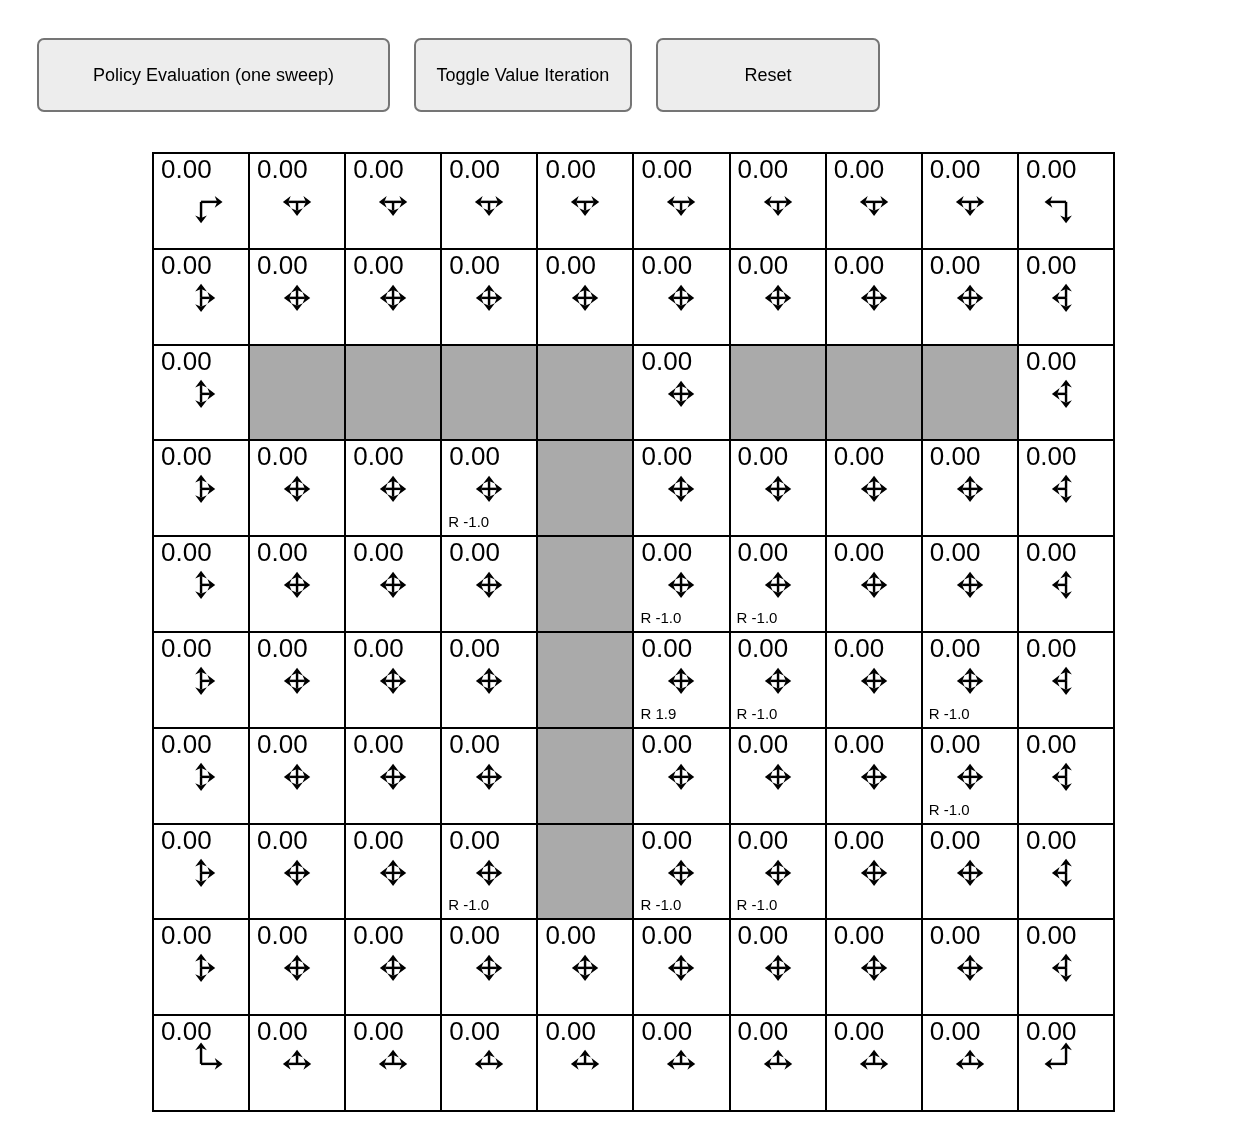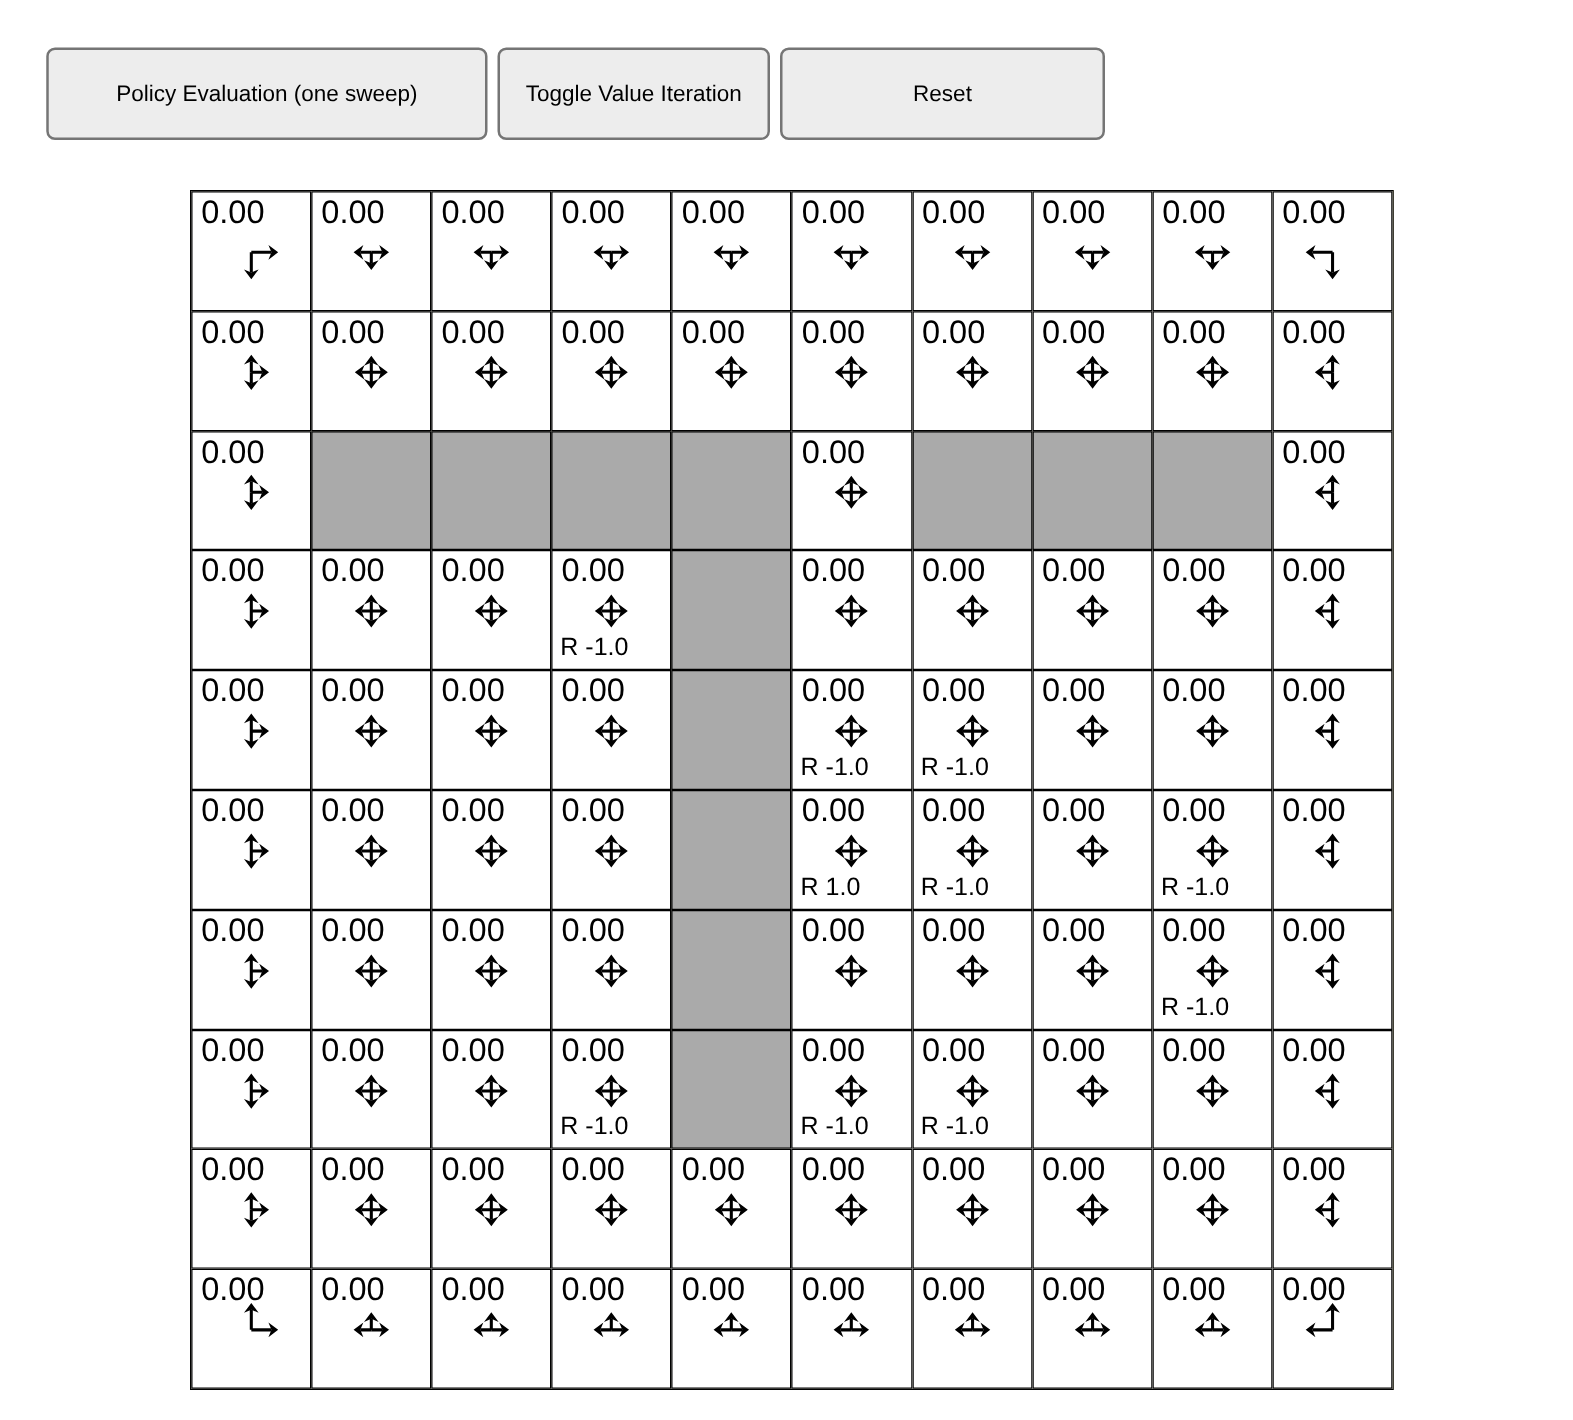--- a/index.html
+++ b/index.html
@@ -2,21 +2,21 @@
 <html style="--wall: #aaaaaa;"><head>
 <meta charset="utf-8">
 <style>
   html,body{margin:0;padding:0;background:#ffffff;}
   body{
     width:1258px;height:1136px;position:relative;
     font-family:"Liberation Sans", sans-serif;color:#000;
   }
   .toolbar{
     position:absolute;left:37px;top:38px;
-    display:flex;gap:8px;justify-content:center;
+    display:flex;gap:24px;justify-content:center;
   }
   .btn{
     height:74px;
     background:#ededed;
     border:2px solid #757575;
     border-radius:7px;
     font-family:"Liberation Sans", sans-serif;
     font-size:18px;color:#000;
     cursor:pointer;
   }
@@ -36,34 +36,34 @@
     overflow:hidden;
   }
   .cell.wall{background:var(--wall,#aaaaaa);}
   .val{
     position:absolute;top:1px;left:7px;
     font-size:26px;line-height:1.15;
     white-space:nowrap;
   }
   .reward{
     position:absolute;left:6px;bottom:5px;
-    font-size:20px;white-space:nowrap;
+    font-size:15px;white-space:nowrap;
   }
   .arrows{
     position:absolute;left:0;top:0;width:100%;height:100%;
     display:block;
   }
 </style>
 </head>
 <body>
 
 <div class="toolbar">
   <button class="btn" style="width:353px">Policy Evaluation (one sweep)</button>
   <button class="btn" style="width:218px">Toggle Value Iteration</button>
-  <button class="btn" style="width:260px">Reset</button>
+  <button class="btn" style="width:224px">Reset</button>
 </div>
 
 <div class="grid" id="grid">
     <div class="cell">
       <div class="val">0.00</div>
       <svg viewBox="0 0 96 96" class="arrows">
         <g>
           <line x1="48" y1="49" x2="64.5" y2="49" stroke="#000000" stroke-width="2.5"></line>
           <polygon points="70,49 62,55 64.5,49 62,43" fill="#000000"></polygon>
         </g>
@@ -947,21 +947,21 @@
         </g>
         <g>
           <line x1="48" y1="49" x2="40" y2="49" stroke="#000000" stroke-width="2.5"></line>
           <polygon points="34.5,49 42.5,43 40,49 42.5,55" fill="#000000"></polygon>
         </g>
         <g>
           <line x1="48" y1="49" x2="56" y2="49" stroke="#000000" stroke-width="2.5"></line>
           <polygon points="61.5,49 53.5,55 56,49 53.5,43" fill="#000000"></polygon>
         </g>
       </svg>
-      <div class="reward">R 1.0</div>
+      <div class="reward">R 1.9</div>
     </div>
     <div class="cell">
       <div class="val">0.00</div>
       <svg viewBox="0 0 96 96" class="arrows">
         <g>
           <line x1="48" y1="49" x2="48" y2="41" stroke="#000000" stroke-width="2.5"></line>
           <polygon points="48,35.5 54,43.5 48,41 42,43.5" fill="#000000"></polygon>
         </g>
         <g>
           <line x1="48" y1="49" x2="48" y2="57" stroke="#000000" stroke-width="2.5"></line>

